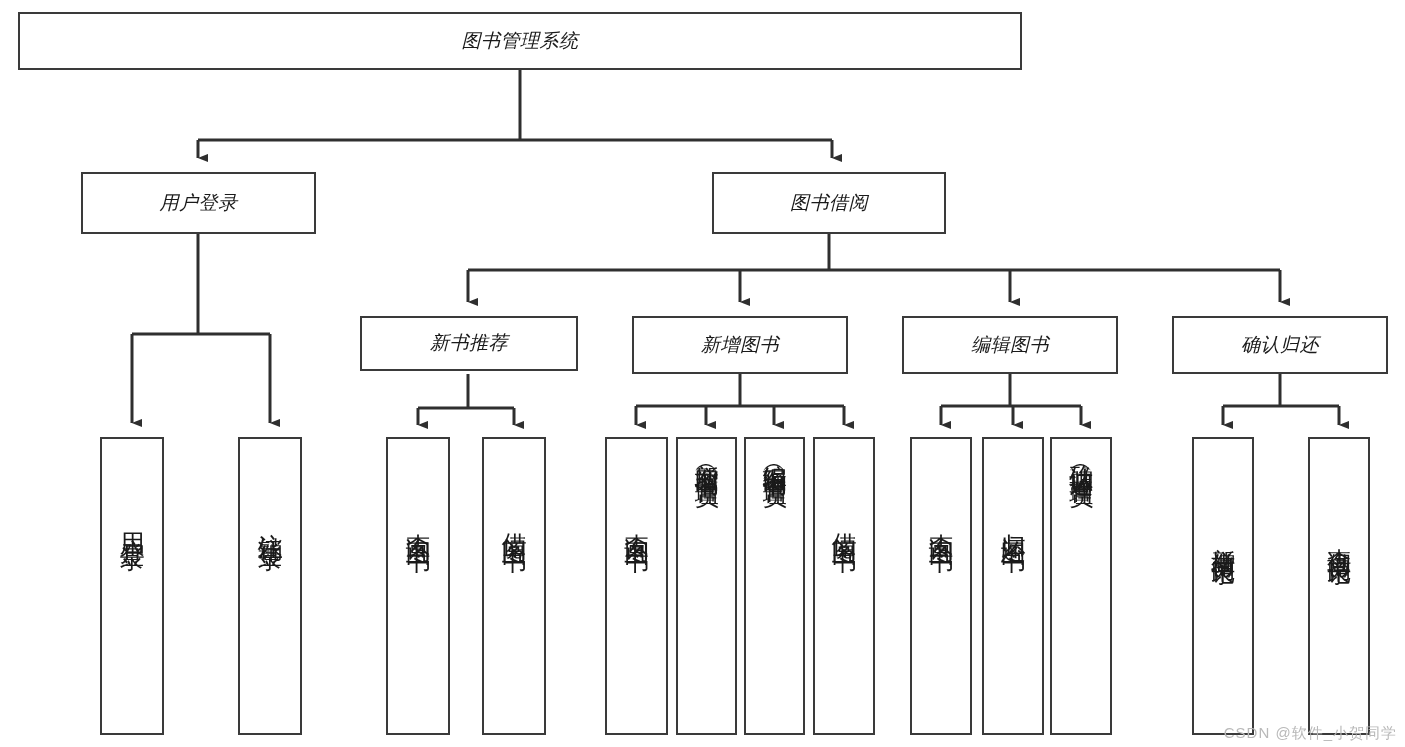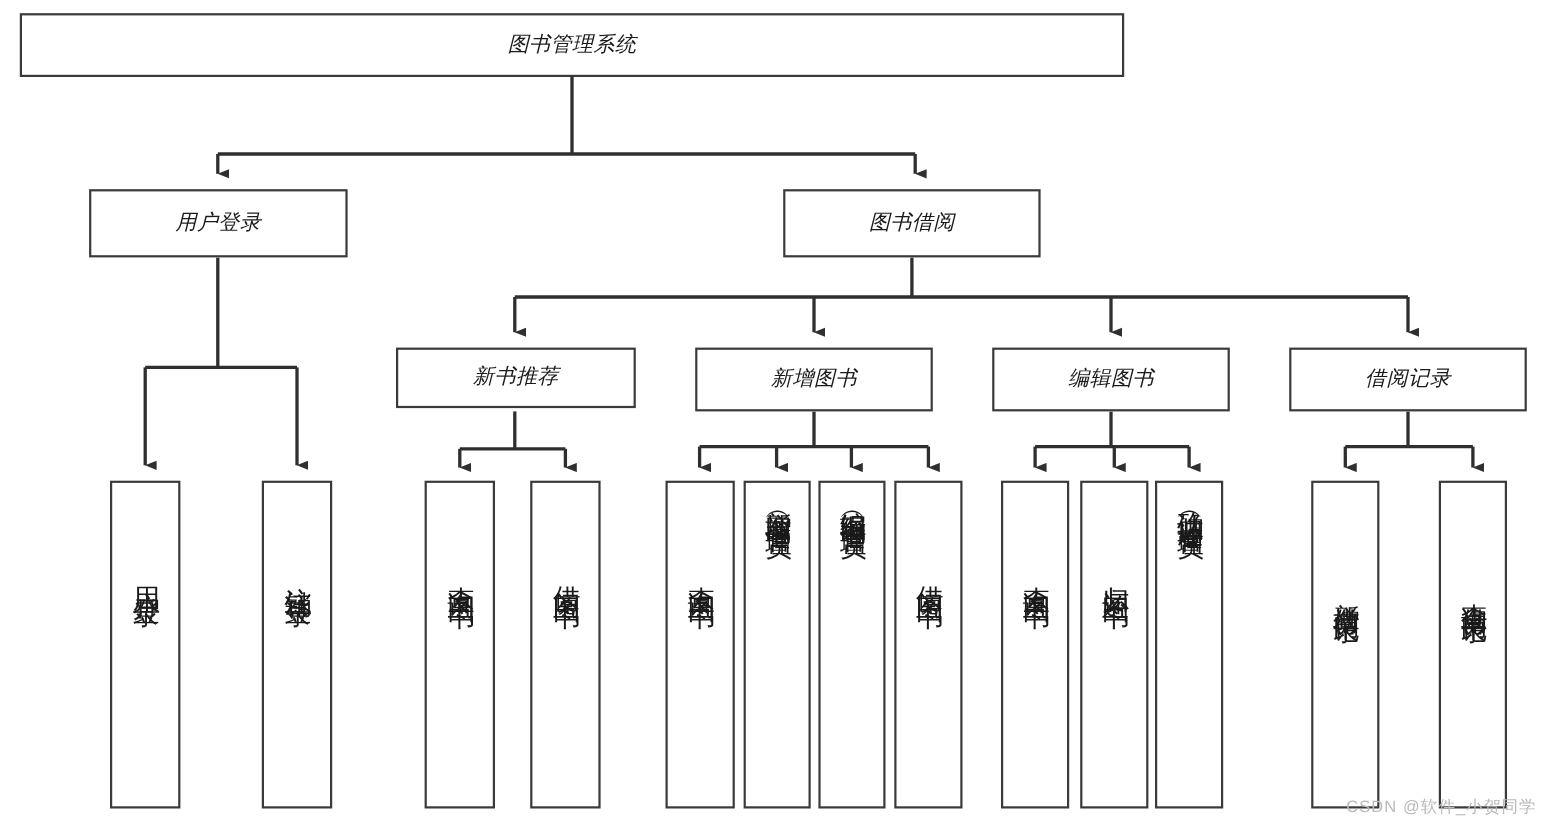--- a/index.html
+++ b/index.html
@@ -152,21 +152,21 @@
 
   <div class="node horiz" style="left:632px; top:316px; width:216px; height:58px;">
     <span class="node-label">新增图书</span>
   </div>
 
   <div class="node horiz" style="left:902px; top:316px; width:216px; height:58px;">
     <span class="node-label">编辑图书</span>
   </div>
 
   <div class="node horiz" style="left:1172px; top:316px; width:216px; height:58px;">
-    <span class="node-label">借阅记录</span>
+    <span class="node-label">确认归还</span>
   </div>
 
   <div class="node vert pad" style="left:100px; top:437px; width:64px; height:298px;">
     <span class="node-label">用户登录</span>
   </div>
 
   <div class="node vert pad" style="left:238px; top:437px; width:64px; height:298px;">
     <span class="node-label">注销登录</span>
   </div>
 

